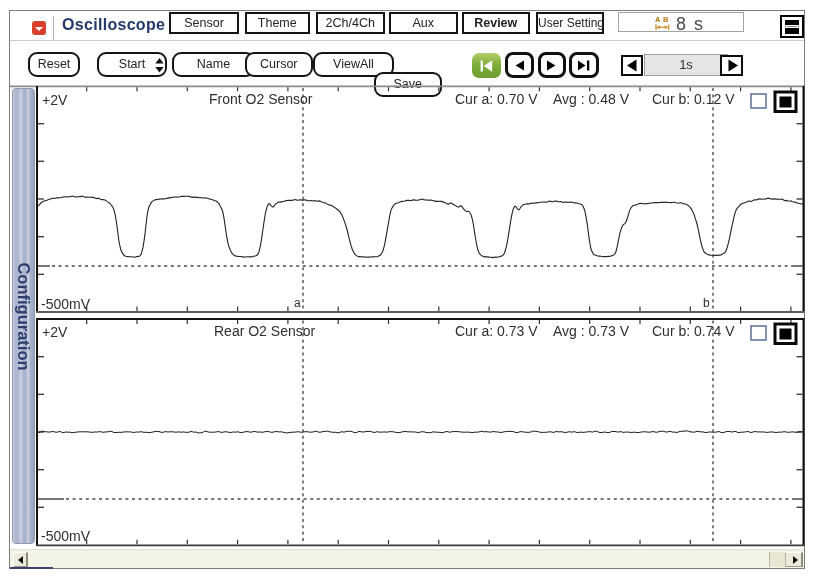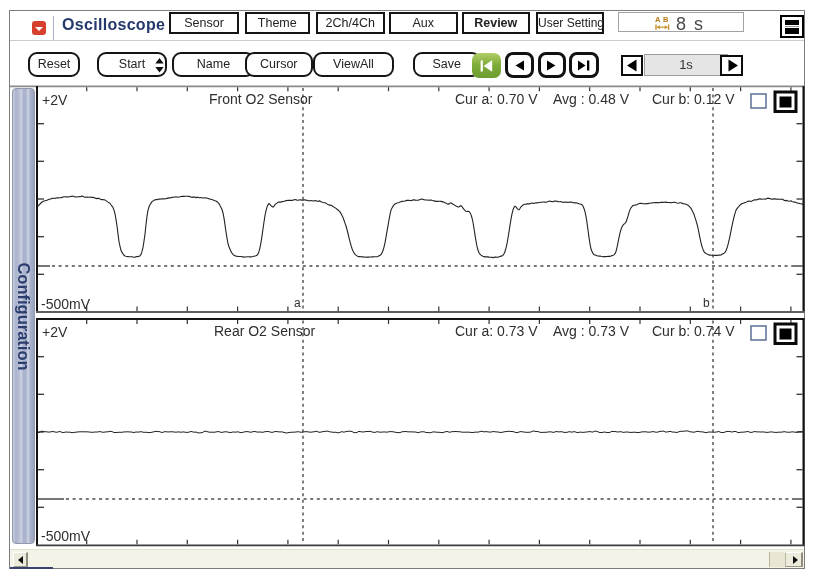--- a/index.html
+++ b/index.html
@@ -46,21 +46,21 @@
 
 <div class="btn r2" style="left:28px;width:52px;">Reset</div>
 <div class="btn r2" style="left:97px;width:70px;">Start</div>
 <svg style="position:absolute;left:154.5px;top:57.5px;" width="9" height="15" viewBox="0 0 9 15">
 <path d="M4.5,0 L8.7,5.6 H0.3 Z" fill="#111"></path>
     <path d="M4.5,14.6 L8.7,9 H0.3 Z" fill="#111"></path>
   </svg>
 <div class="btn r2" style="left:172px;width:83px;">Name</div>
 <div class="btn r2" style="left:244.5px;width:68.5px;">Cursor</div>
 <div class="btn r2" style="left:313px;width:81px;">ViewAll</div>
-<div class="btn r2" style="left:413px;width:67.5px;">Save</div>
+<div class="btn r2" style="left:374px;width:67.5px;margin-top:20px;">Save</div>
 
 <div style="position:absolute;left:472px;top:52.5px;width:29px;height:25.5px;border-radius:7px;background:linear-gradient(#b2cd68,#7cab37 50%,#6f9c2f);"></div>
 <svg style="position:absolute;left:480px;top:59.5px;" width="13" height="12" viewBox="0 0 13 12">
 <rect x="0.6" y="0.5" width="2.3" height="11" fill="#fff"></rect>
 <path d="M12.2,0.2 V11.8 L3.6,6 Z" fill="#fff"></path>
 </svg>
 
 <div class="navbtn" style="left:505px;width:28.5px;"></div>
 <svg style="position:absolute;left:513.5px;top:59.5px;" width="11" height="11" viewBox="0 0 11 11">
     <path d="M10,0.5 V10.5 L1.5,5.5 Z" fill="#000"></path>

